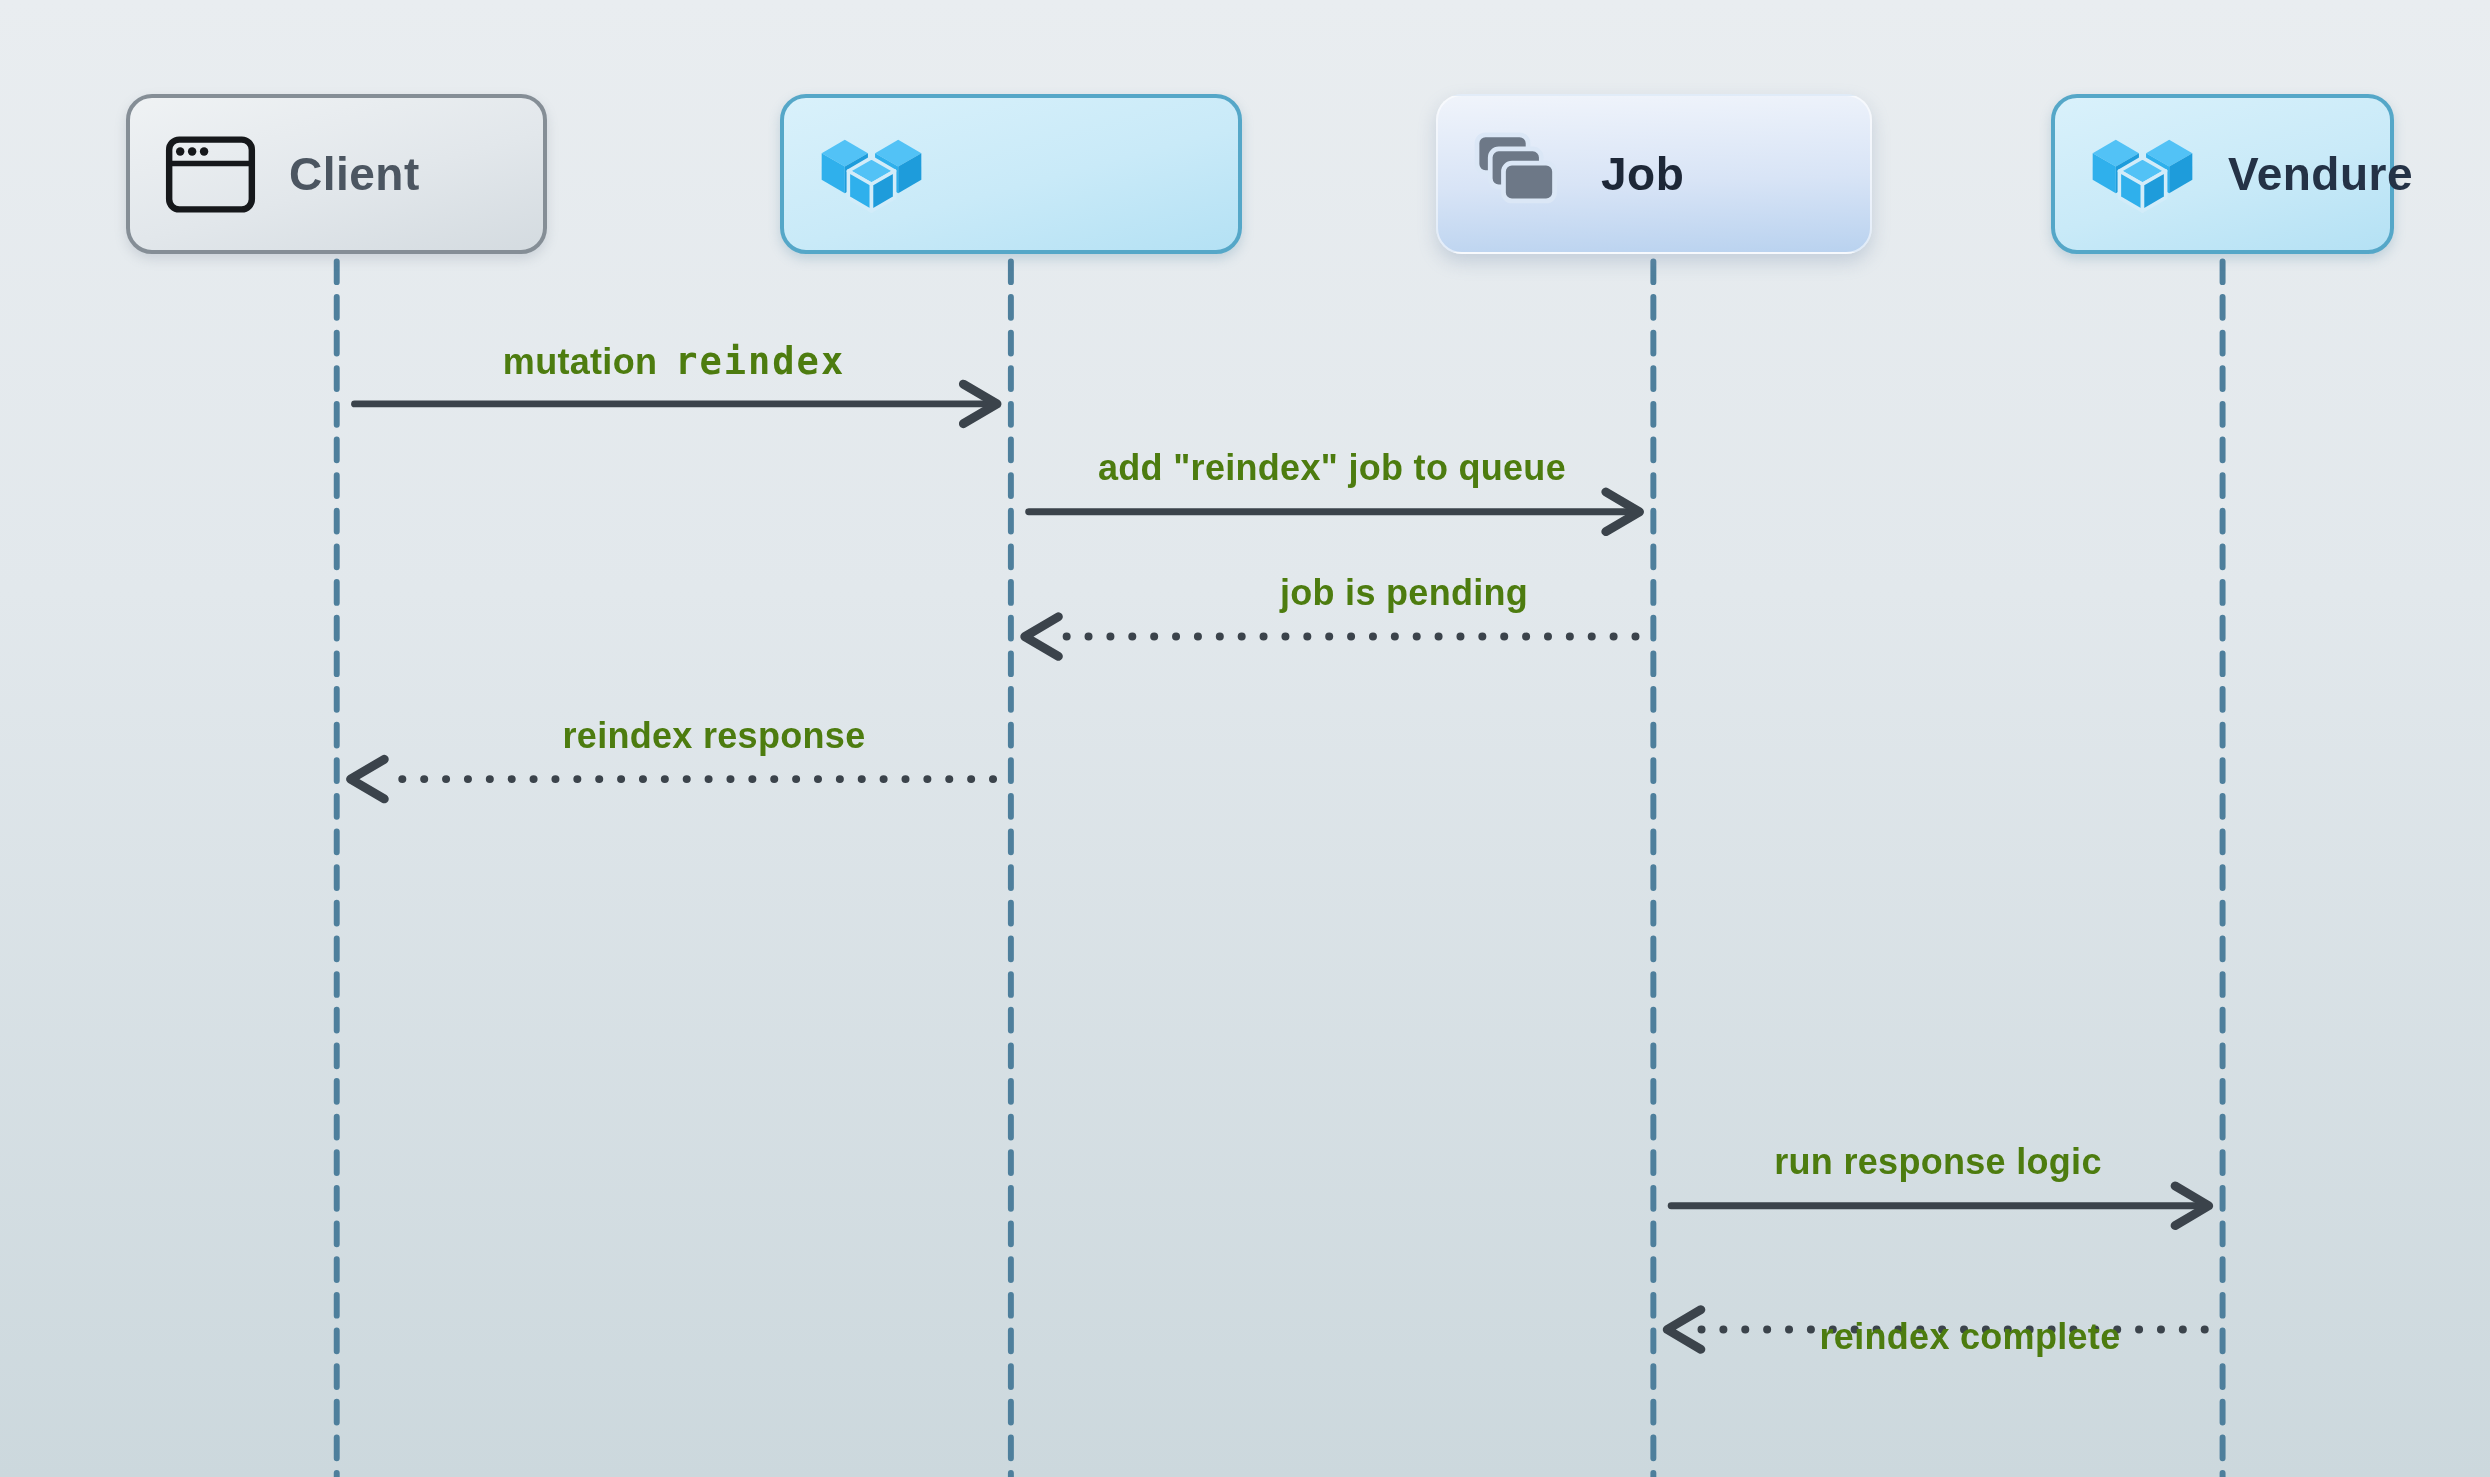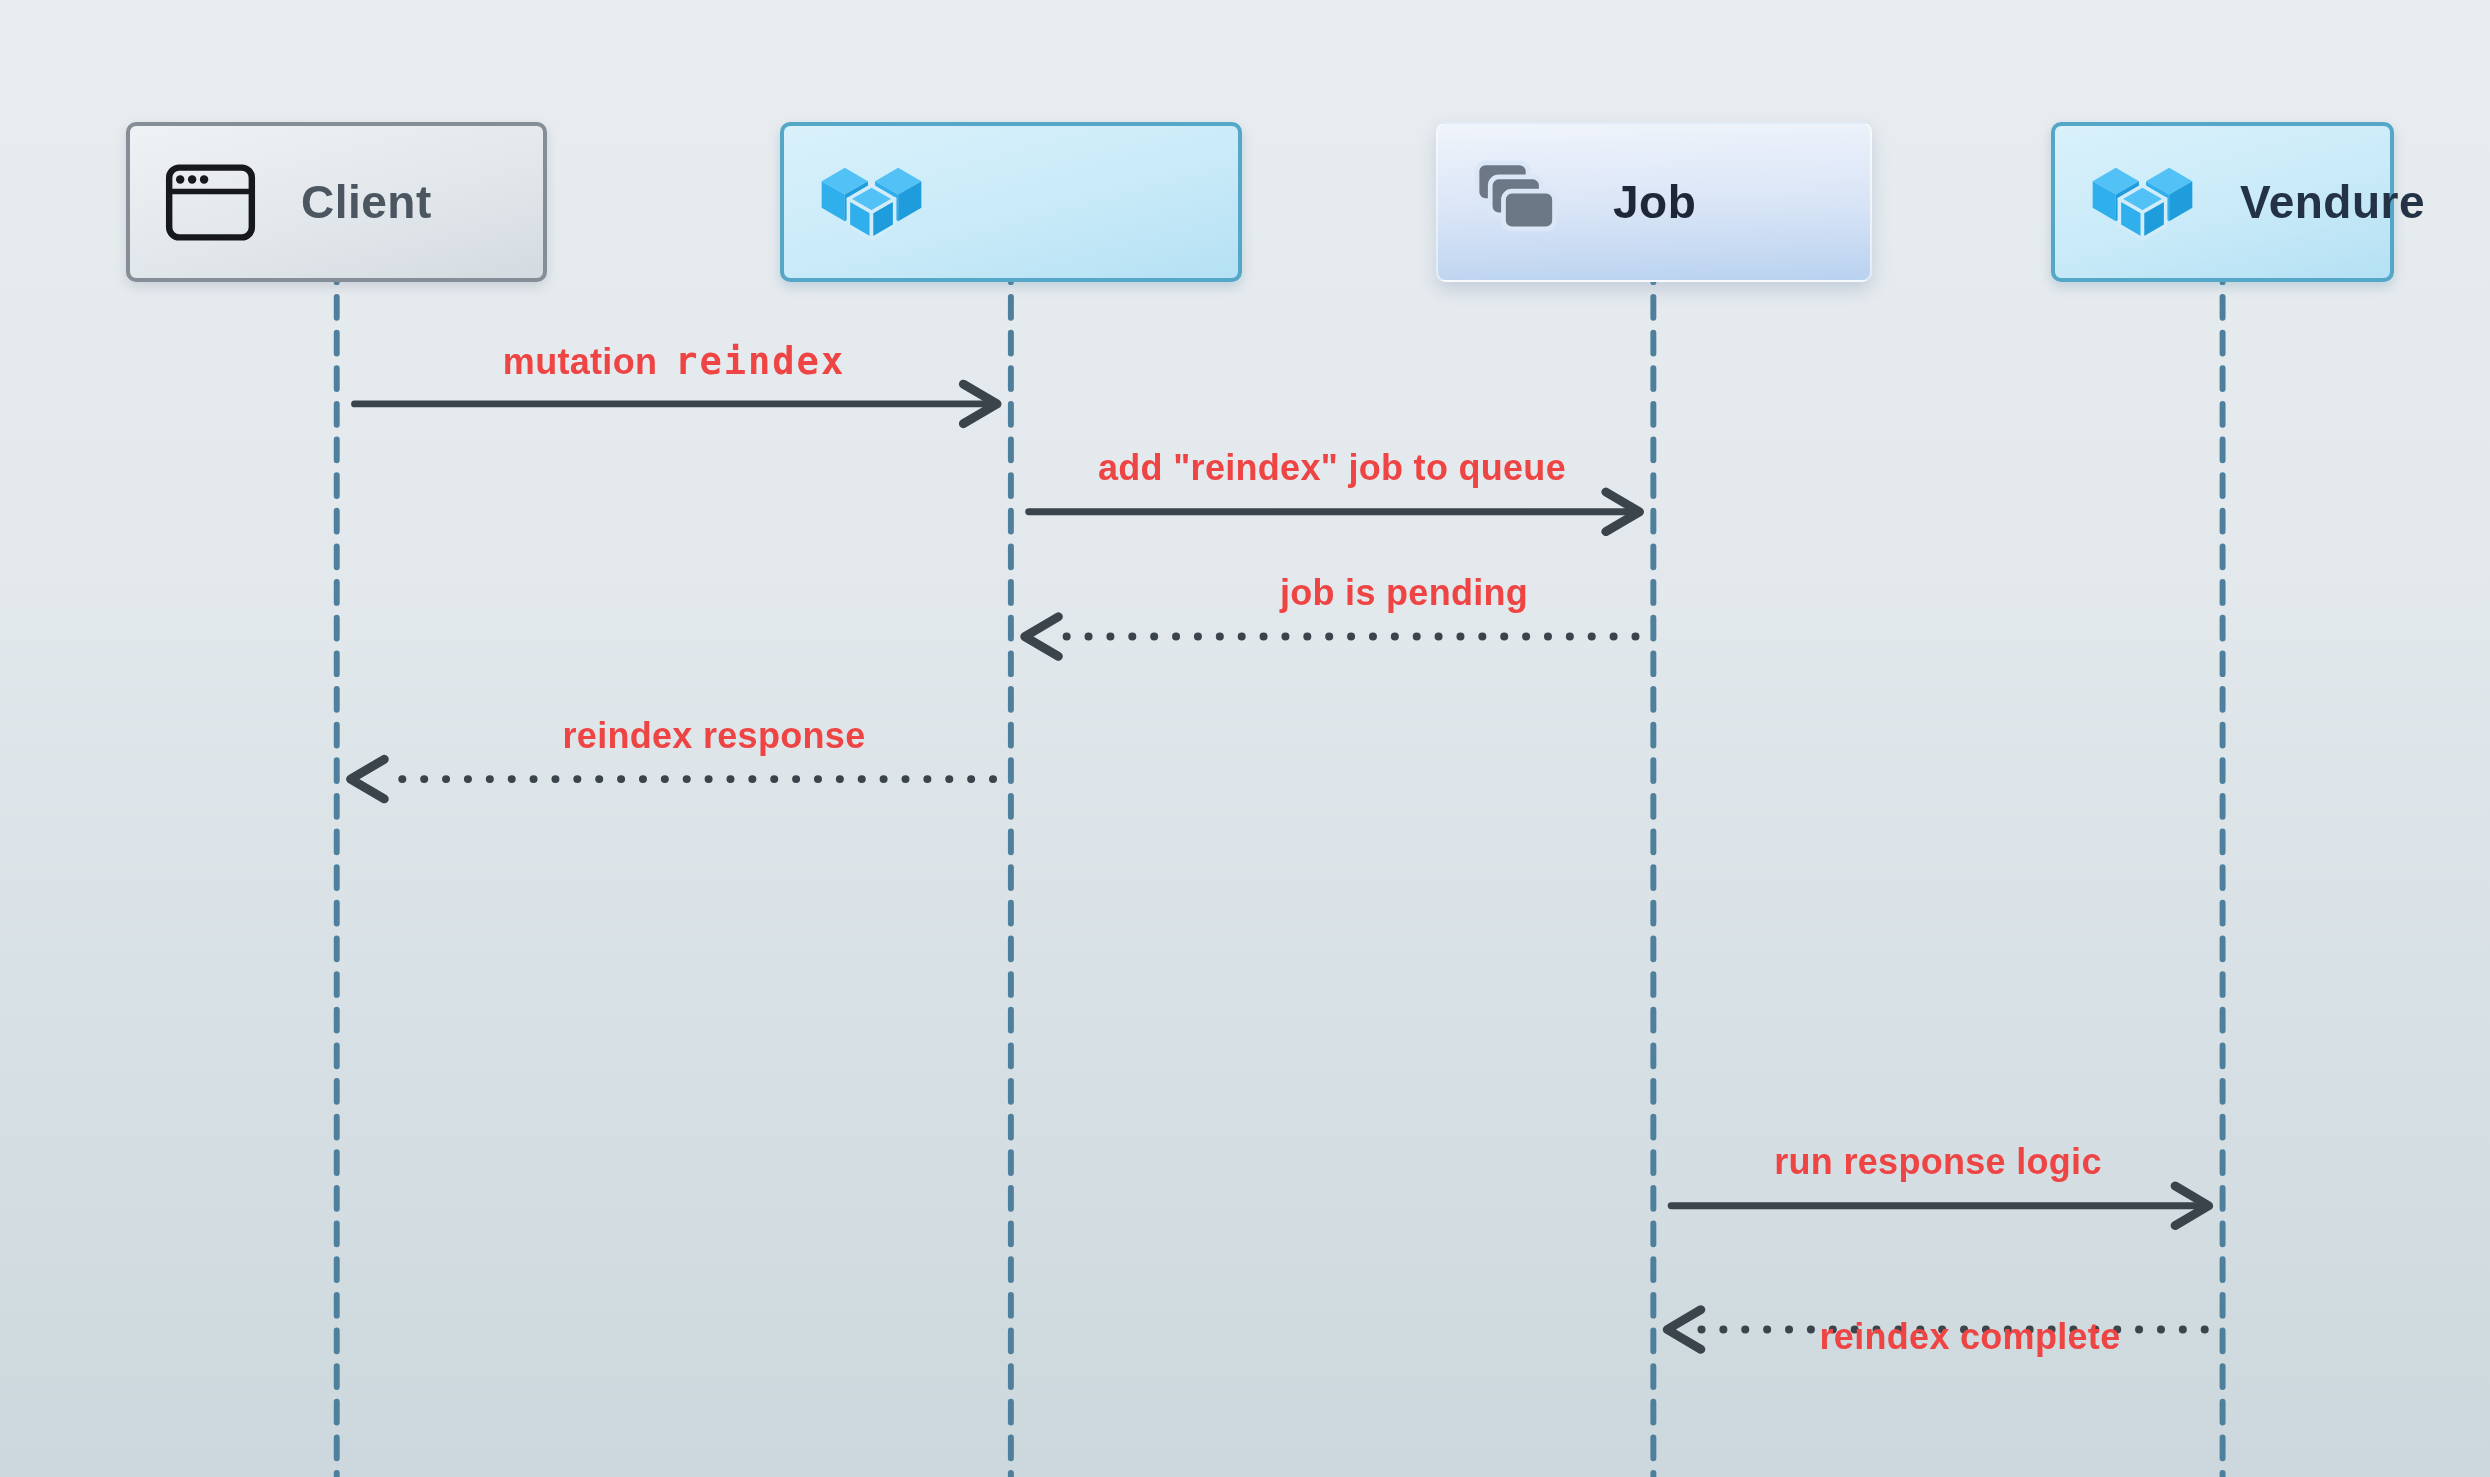--- a/index.html
+++ b/index.html
@@ -6,23 +6,22 @@
   body{
     width:2491px;height:1477px;overflow:hidden;
     background:linear-gradient(180deg,#e9edf0 0%,#e2e8ec 40%,#ccd8dd 100%);
     font-family:"Liberation Sans",sans-serif;
   }
   .stage{position:relative;width:2491px;height:1477px;}
   #wires{position:absolute;left:0;top:0;width:2491px;height:1477px;}
 
   .actor{
     position:absolute;top:94px;height:160px;box-sizing:border-box;
-    display:flex;align-items:center;gap:44px;padding:0 34px;
-    border-radius:10px;
-    margin-top:28px;
+    display:flex;align-items:center;gap:32px;padding:0 34px;
+    border-radius:26px;
   }
   .actor-label{font-size:46px;font-weight:bold;letter-spacing:0.5px;white-space:nowrap;}
   .actor--gray{
     background:linear-gradient(165deg,#eff2f4 0%,#e2e7eb 55%,#d4dbe0 100%);
     border:4px solid #858e96;
     box-shadow:0 5px 12px rgba(110,125,140,.22);
     color:#4c5661;
   }
   .actor--cyan{
     background:linear-gradient(165deg,#d9f1fb 0%,#c9eaf8 55%,#b4e1f4 100%);
@@ -33,21 +32,21 @@
   .actor--blue{
     background:linear-gradient(178deg,#f0f4fb 0%,#d8e4f6 55%,#b9d2ef 100%);
     border:2px solid rgba(255,255,255,.55);
     box-shadow:0 8px 18px rgba(125,145,175,.32);
     color:#1d2737;
   }
   .actor-icon{display:flex;align-items:center;}
 
   .msg{
     position:absolute;transform:translateX(-50%);
-    white-space:nowrap;font-weight:bold;font-size:36px;color:#ef4444;
+    white-space:nowrap;font-weight:bold;font-size:36px;color:#4d7c0f;
     letter-spacing:0.3px;
   }
   .msg .mono{
     font-family:"DejaVu Sans Mono",monospace;font-weight:600;
     font-size:37px;margin-left:18px;letter-spacing:2px;
   }
 </style>
 </head>
 <body>
 

